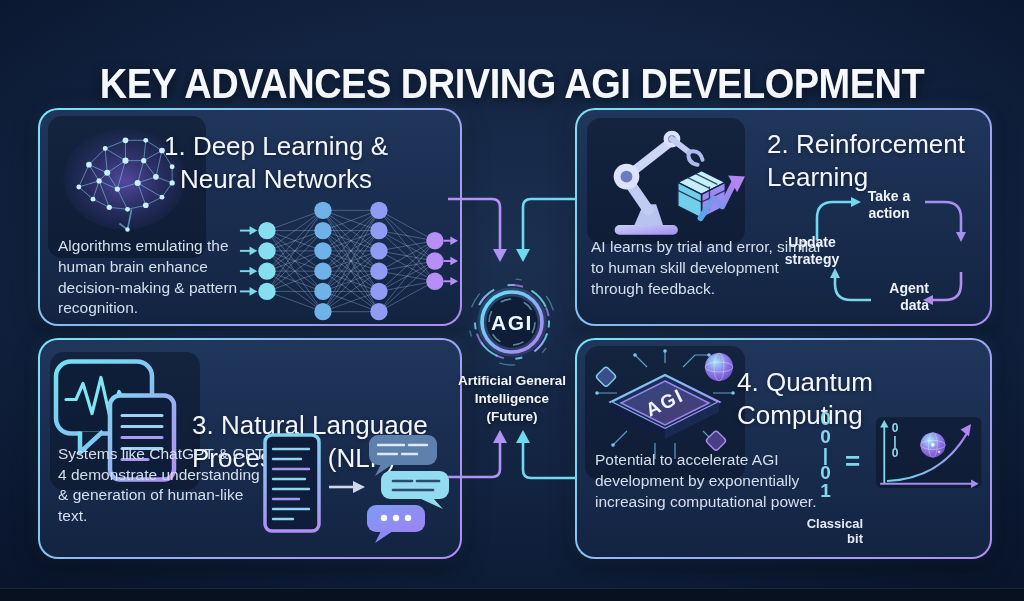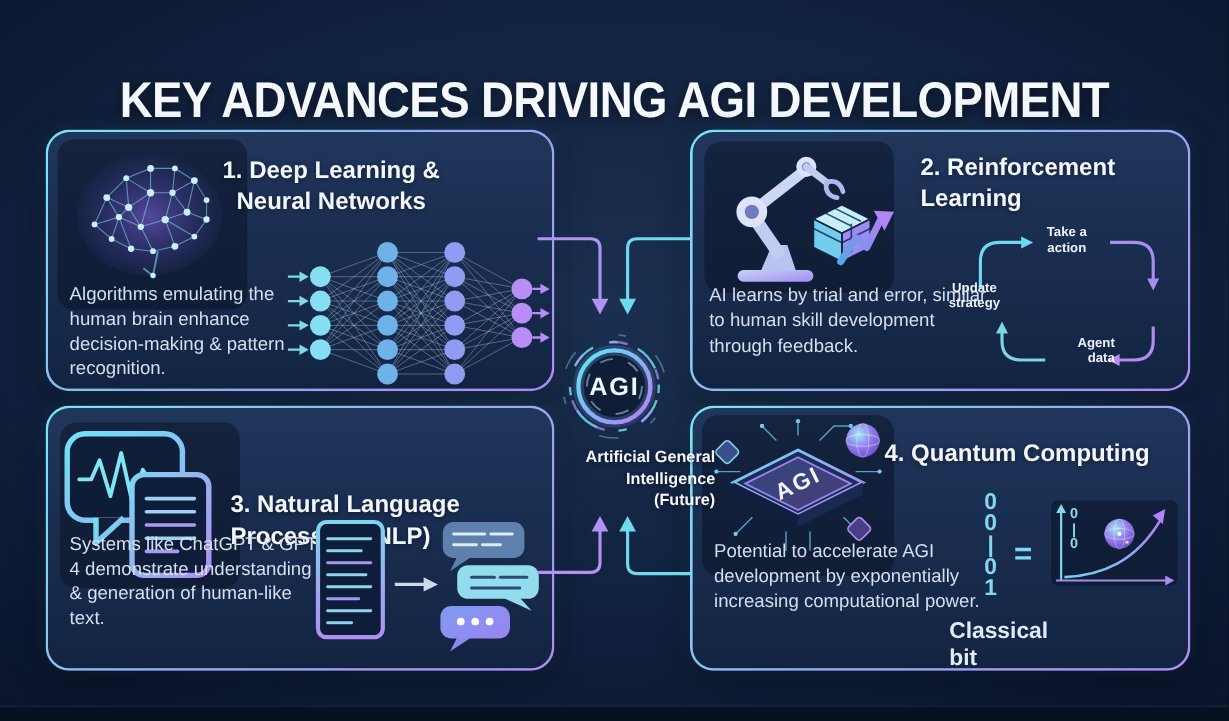--- a/index.html
+++ b/index.html
@@ -20,33 +20,33 @@
     position:absolute;border-radius:20px;border:2px solid transparent;
     background:
       linear-gradient(180deg,#20365b 0%,#1a2e51 42%,#132442 100%) padding-box,
       linear-gradient(135deg,#79e6f5 0%,#8fb6f2 45%,#b18cf6 100%) border-box;
     box-shadow:0 8px 26px rgba(0,0,0,.38), 0 0 16px rgba(110,200,245,.10);
   }
   .p1{left:38px;top:108px;width:420px;height:214px;}
   .p2{left:575px;top:108px;width:413px;height:214px;}
   .p3{left:38px;top:338px;width:420px;height:217px;}
   .p4{left:575px;top:338px;width:413px;height:217px;}
-  .p-title{position:absolute;color:#f3f7fd;font-weight:700;font-size:20px;line-height:1.28;text-shadow:0 1px 4px rgba(0,0,0,.4);}
+  .p-title{position:absolute;color:#f3f7fd;font-weight:400;font-size:26px;line-height:1.28;text-shadow:0 1px 4px rgba(0,0,0,.4);}
   .p-body{position:absolute;color:#d5dfee;font-size:15.5px;line-height:1.34;}
   .pre{white-space:pre-line;}
   .icon-box{position:absolute;border-radius:14px;background:rgba(7,13,28,.45);}
   
-  .cycle-label{position:absolute;color:#eef3fb;font-size:11px;font-weight:600;line-height:1.2;text-align:center;}
+  .cycle-label{position:absolute;color:#eef3fb;font-size:14px;font-weight:600;line-height:1.2;text-align:center;}
   
   .bits-col{position:absolute;color:#82d9ee;font-weight:700;font-size:19px;line-height:.95;text-align:center;letter-spacing:1px;}
   .equals{position:absolute;color:#7fd9ec;font-weight:700;font-size:26px;}
-  .q-label{position:absolute;color:#e2eaf6;font-size:19px;font-weight:600;line-height:1.18;text-align:left;}
+  .q-label{position:absolute;color:#e2eaf6;font-size:13px;font-weight:600;line-height:1.18;text-align:right;}
   .qubit-bits{position:absolute;color:#8fdcef;font-weight:700;font-size:12px;line-height:1.05;text-align:center;}
   
-  .center-caption{position:absolute;left:428px;top:372px;width:168px;text-align:right;color:#f3f7fd;font-weight:700;font-size:13.5px;line-height:1.35;z-index:4;text-shadow:0 1px 4px rgba(0,0,0,.5);}
+  .center-caption{position:absolute;left:428px;top:372px;width:168px;text-align:center;color:#f3f7fd;font-weight:700;font-size:13.5px;line-height:1.35;z-index:4;text-shadow:0 1px 4px rgba(0,0,0,.5);}
   svg{display:block;}
   .abs{position:absolute;}
 </style>
 </head>
 <body>
 
 <div class="stage">
 
   <h1 class="main-title">KEY ADVANCES DRIVING AGI DEVELOPMENT</h1>
 

